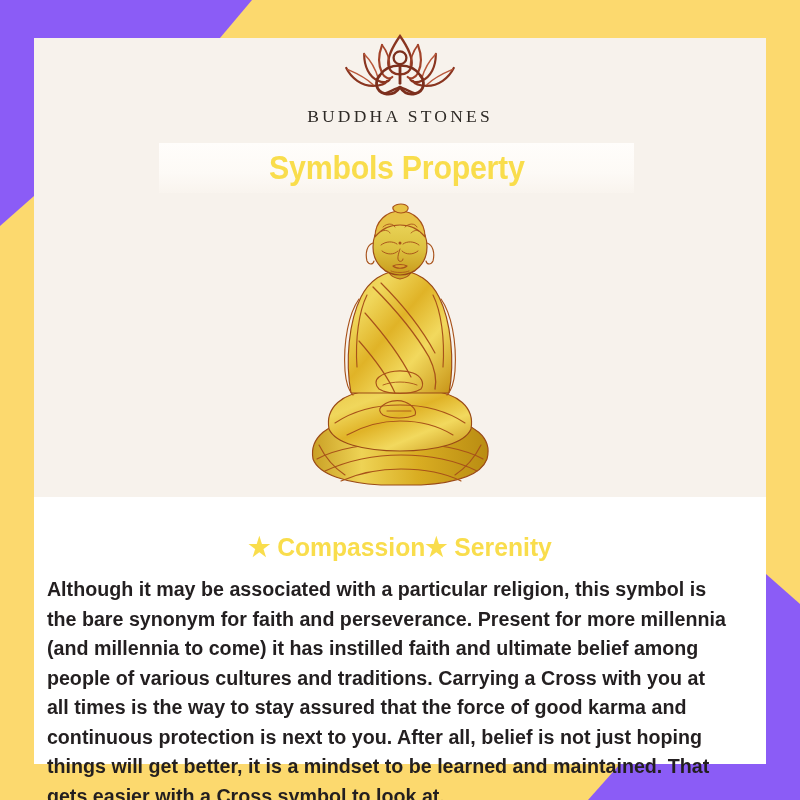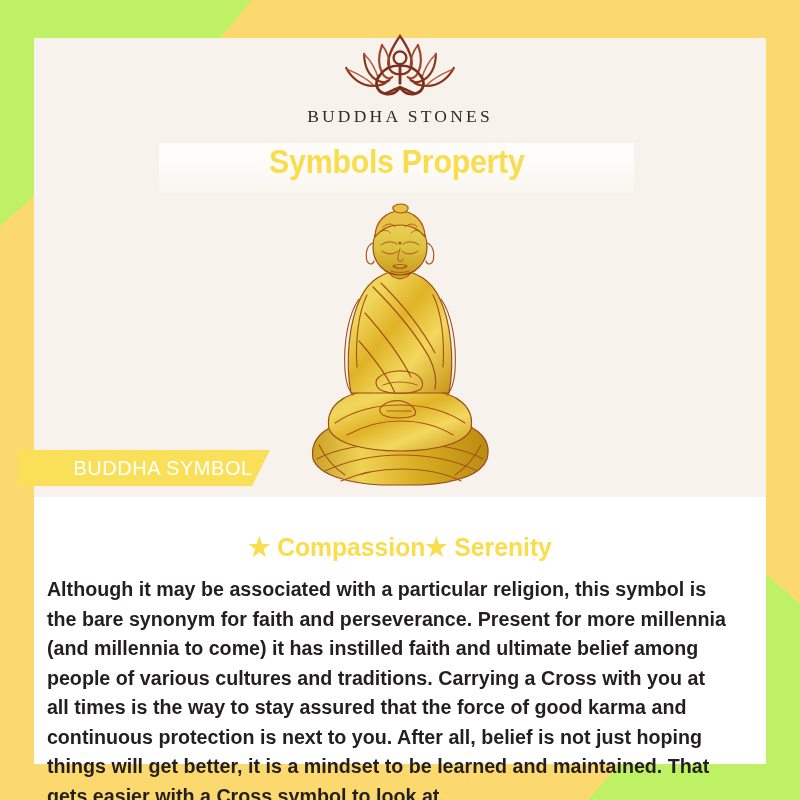--- a/index.html
+++ b/index.html
@@ -5,21 +5,21 @@
   html, body {
     margin: 0;
     padding: 0;
     background: #ffffff;
   }
   #page {
     position: relative;
     width: 800px;
     height: 800px;
     overflow: hidden;
-    background: #bef264;
+    background: #8b5cf6;
     font-family: "Liberation Sans", sans-serif;
   }
 
   
   .strip {
     position: absolute;
     background: #fcd96e;
   }
   .strip-top {
     top: 0;
@@ -88,21 +88,21 @@
 
   
   .title-band {
     position: absolute;
     left: 125px;
     top: 105px;
     width: 475px;
     height: 50px;
     background: linear-gradient(180deg, #fffdfb 0%, #fdfaf6 60%, #f9f4ee 100%);
     display: flex;
-    align-items: flex-start;
+    align-items: center;
     justify-content: center;
   }
   .title-text {
     font-family: "Liberation Sans Narrow", "Liberation Sans", sans-serif;
     font-weight: 700;
     font-size: 33px;
     color: #f9dd4c;
     letter-spacing: -0.3px;
     transform: scaleX(0.92);
     white-space: nowrap;
@@ -331,23 +331,20 @@
             <path d="M105 48 C 103 54, 102 58, 104 60 C 106 61, 108 60, 108 58" stroke="#a8521a" stroke-width="0.95"></path>
 
             <path d="M98 65 C 101 63, 109 63, 112 65 C 109 68, 101 68, 98 65 Z" stroke="#a8521a" fill="#d9a52c"></path>
 
             <path d="M96 70 C 100 72, 110 72, 114 70" stroke="#a8521a" stroke-width="0.8"></path>
           </g>
         </svg>
       </span>
     </div>
 
-    <div class="symbol-banner">
-      <span class="symbol-banner-text">BUDDHA SYMBOL</span>
-    </div>
 
     <div class="text-panel">
       <div class="virtues">★ Compassion★ Serenity</div>
       <p class="body-copy">Although it may be associated with a particular religion, this symbol is the bare synonym for faith and perseverance. Present for more millennia (and millennia to come) it has instilled faith and ultimate belief among people of various cultures and traditions. Carrying a Cross with you at all times is the way to stay assured that the force of good karma and continuous protection is next to you. After all, belief is not just hoping things will get better, it is a mindset to be learned and maintained. That gets easier with a Cross symbol to look at.</p>
     </div>
 
   </div>
 </div>
 
 </body></html>

